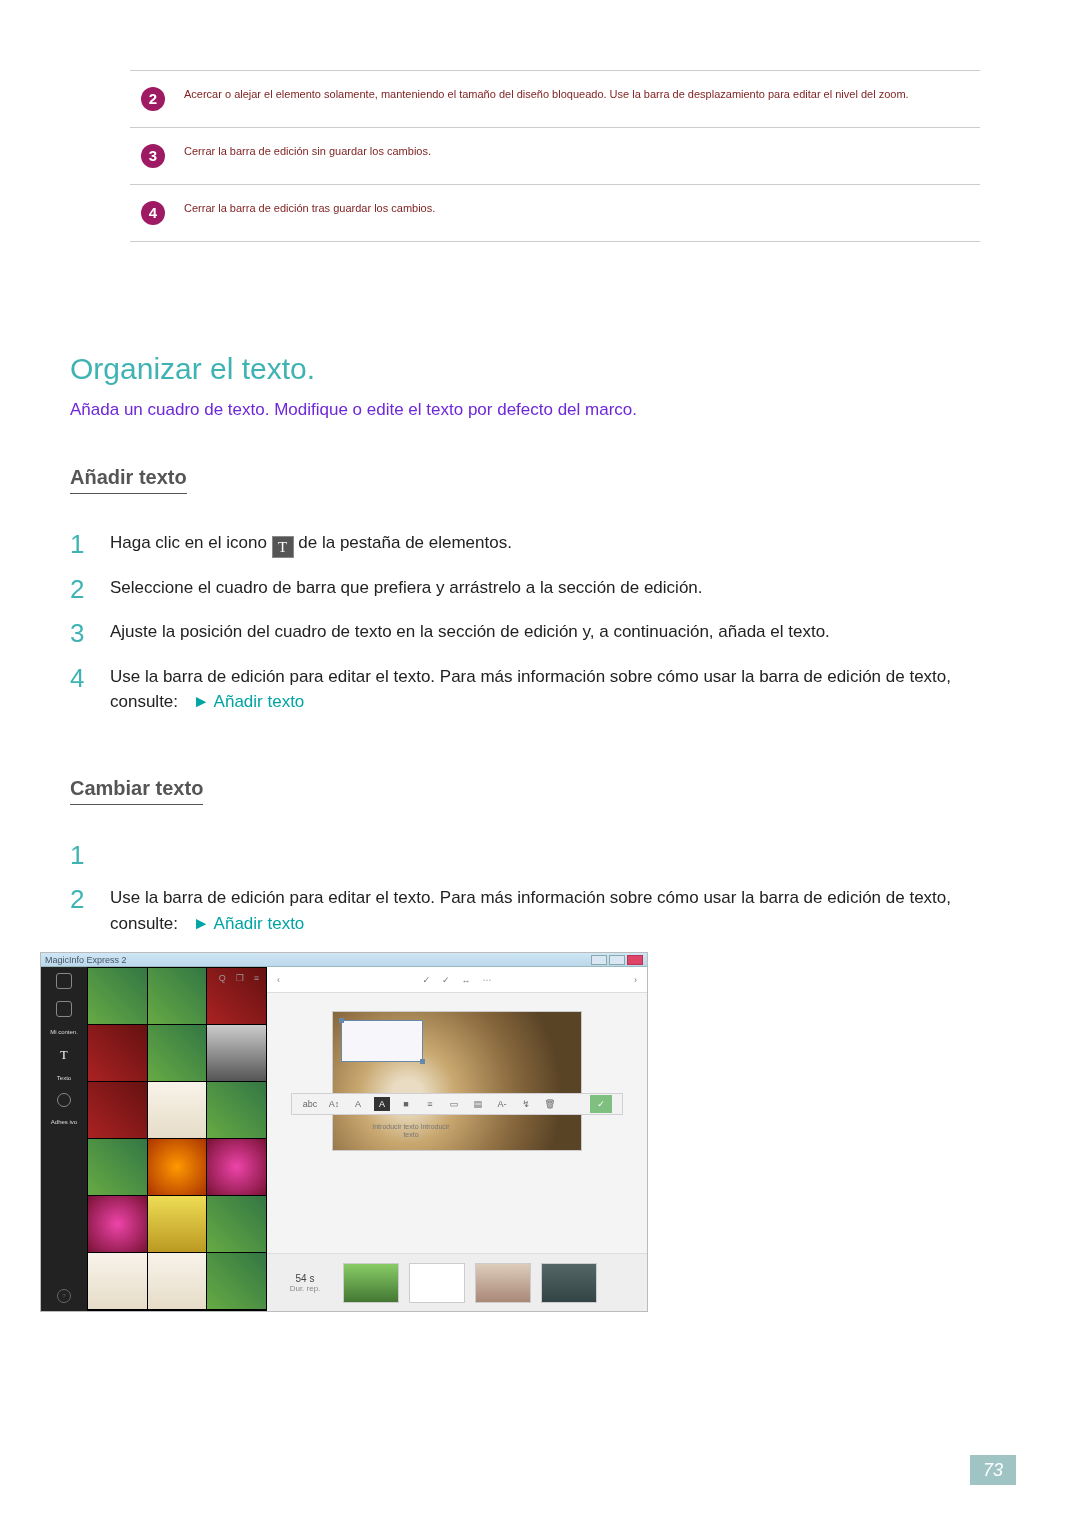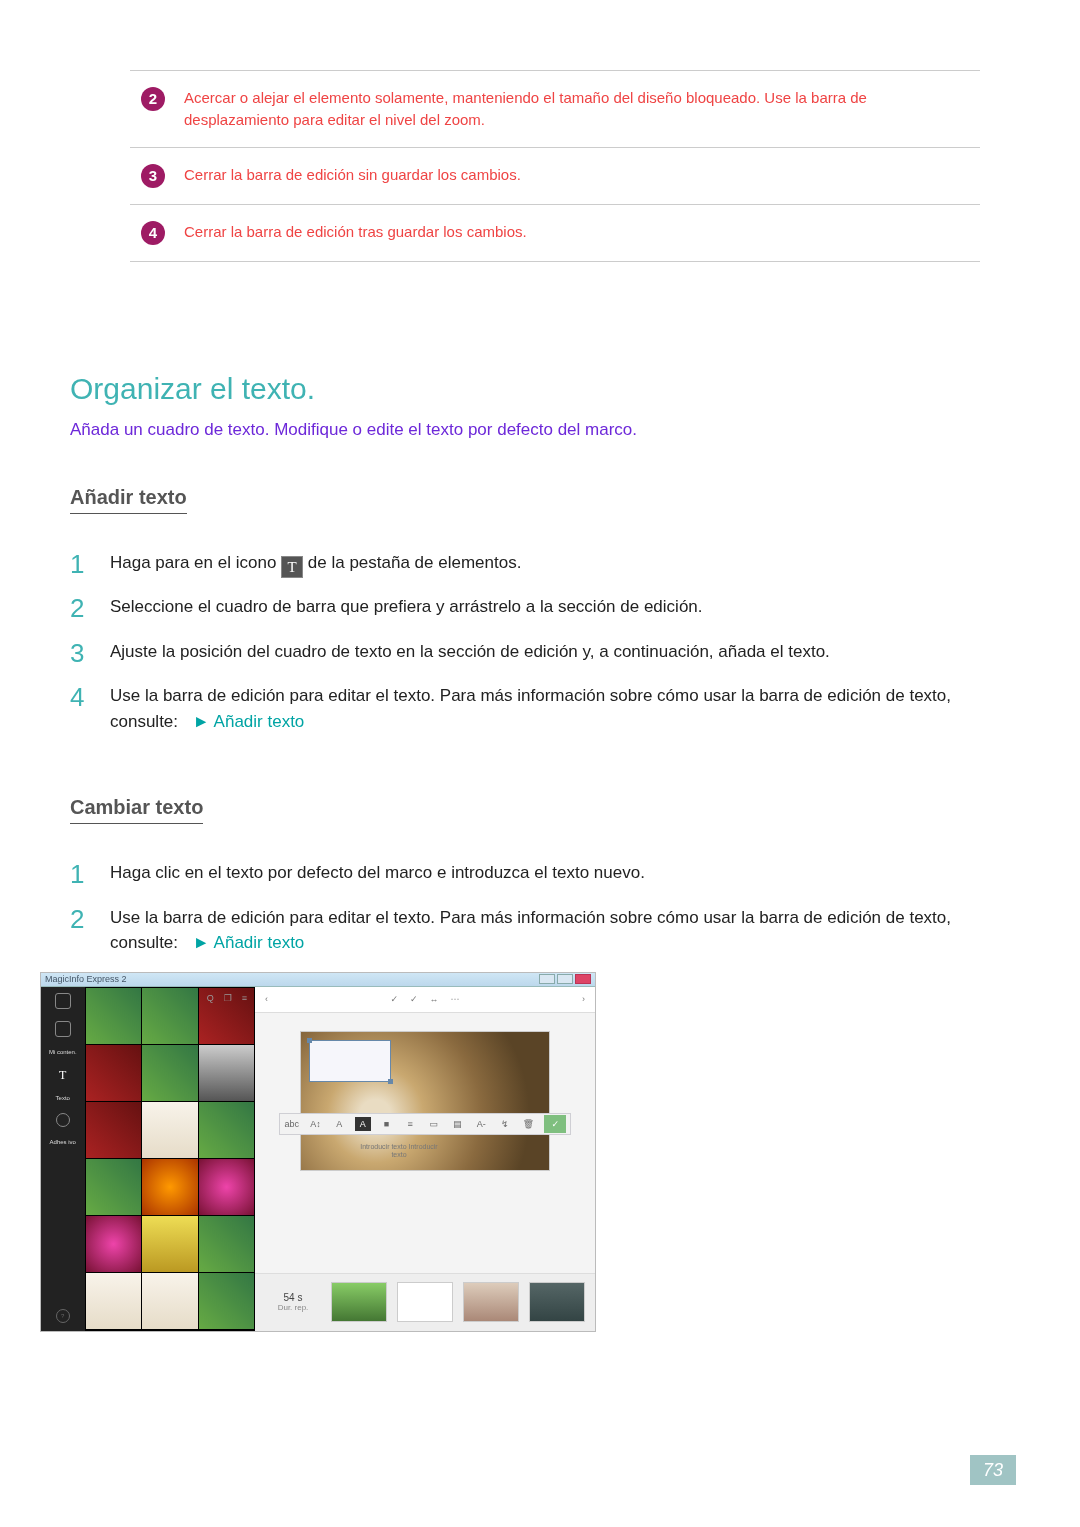--- a/index.html
+++ b/index.html
@@ -23,21 +23,21 @@
     letter-spacing: .2px;
   }
   .content {
     margin: 70px 100px 0 130px;
   }
   .def-table { width: 100%; border-collapse: collapse; }
   .def-table td { vertical-align: top; padding: 16px 8px; }
   .def-table tr { border-top: 1px solid #ccc; }
   .def-table tr:last-child { border-bottom: 1px solid #ccc; }
   .def-table .num-col { width: 46px; text-align: center; }
-  .def-table .desc-col { font-size: 15px; color: #ef4444; line-height: 1.45; }
+  .def-table .desc-col { font-size: 11px; color: #7f1d1d; line-height: 1.45; }
   .numcircle {
     display: inline-block;
     width: 24px; height: 24px;
     border-radius: 50%;
     background: #9e1b64;
     color: #fff;
     font-size: 15px;
     font-weight: 700;
     text-align: center;
     line-height: 24px;
@@ -79,21 +79,21 @@
     color: #fff;
     font-family: serif;
     font-size: 15px;
     vertical-align: -4px;
     border: 1px solid #888;
   }
   .link { color: #00a4a4; }
   .link-arrow { color: #00a4a4; margin: 0 4px 0 10px; }
   .screenshot {
     margin: 12px 0 0 -30px;
-    width: 556px;
+    width: 608px;
     height: 360px;
     border: 1px solid #bbb;
     position: relative;
     font-size: 9px;
     background: #fff;
     overflow: hidden;
   }
   .ss-titlebar {
     background: linear-gradient(#cfe6f5,#bcd8ec);
     height: 14px;
@@ -150,21 +150,21 @@
   .ss-sel {
     position:absolute; left:8px; top:8px; width:82px; height:42px;
     background:#f6f6fb; border:1px solid #68a;
   }
   .ss-sel::before, .ss-sel::after { content:""; position:absolute; width:5px; height:5px; background:#68a; }
   .ss-sel::before { left:-3px; top:-3px; }
   .ss-sel::after { right:-3px; bottom:-3px; }
   .ss-toolbar {
     position:absolute; left:24px; right:24px; top:100px; height:22px;
     background:#f2f2f2; border:1px solid #cfcfd4;
-    display:flex; align-items:center; gap:8px; padding:0 4px; font-size:9px; color:#666;
+    display:flex; align-items:center; gap:8px; padding:0 10px; font-size:9px; color:#666;
   }
   .ss-toolbar .tb { display:inline-flex; align-items:center; justify-content:center; width:16px; height:14px; }
   .ss-toolbar .tb.ck { background:#7fbf7f; color:#fff; width:22px; height:18px; margin-left:auto; }
   .ss-caption {
     position:absolute; left:104px; top:130px; width:80px; text-align:center; font-size:7px; color:#777; line-height:1.1;
   }
   .ss-strip {
     height:58px; background:#eee; border-top:1px solid #ddd;
     display:flex; align-items:center; gap:10px; padding:6px 10px;
   }
@@ -206,21 +206,21 @@
       </table>
 
     <div class="h2">Organizar el texto.</div>
     <div class="intro">Añada un cuadro de texto. Modifique o edite el texto por defecto del marco.</div>
 
     <div class="h3">Añadir texto</div>
     <div class="steps">
       <div class="step">
         <div class="step-num">1</div>
         <div class="step-body">
-          <span>Haga para en el icono </span>
+          <span>Haga clic en el icono </span>
           <span class="inline-icon">T</span>
           <span> de la pestaña de elementos.</span>
         </div>
       </div>
       <div class="step">
         <div class="step-num">2</div>
         <div class="step-body">Seleccione el cuadro de barra que prefiera y arrástrelo a la sección de edición.</div>
       </div>
       <div class="step">
         <div class="step-num">3</div>
@@ -232,21 +232,20 @@
           <span>Use la barra de edición para editar el texto. Para más información sobre cómo usar la barra de edición de texto, consulte:</span>
           <span class="link-arrow">►</span><span class="link">Añadir texto</span>
         </div>
       </div>
     </div>
 
     <div class="h3">Cambiar texto</div>
     <div class="steps">
       <div class="step">
         <div class="step-num">1</div>
-        <div class="step-body">Haga clic en el texto por defecto del marco e introduzca el texto nuevo.</div>
       </div>
       <div class="step">
         <div class="step-num">2</div>
         <div class="step-body">
           <span>Use la barra de edición para editar el texto. Para más información sobre cómo usar la barra de edición de texto, consulte:</span>
           <span class="link-arrow">►</span><span class="link">Añadir texto</span>
         </div>
       </div>
 
       <div class="screenshot">

